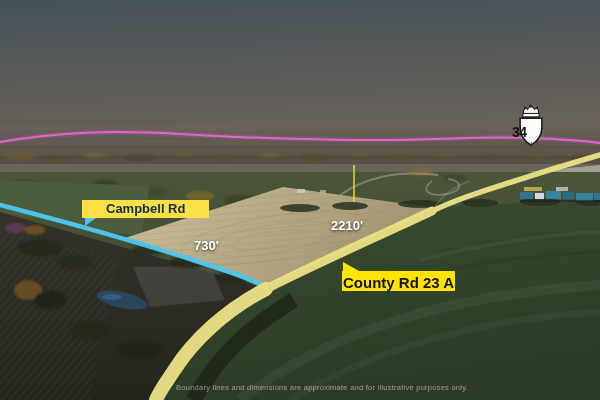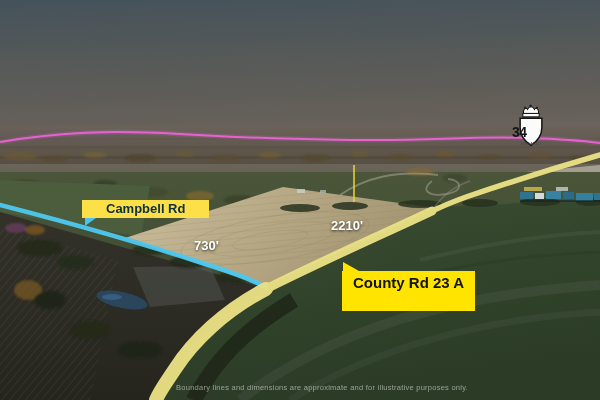--- a/index.html
+++ b/index.html
@@ -7,22 +7,22 @@
            font-family:"Liberation Sans", sans-serif; }
   svg.scene { position:absolute; left:0; top:0; }
 
   .lbl { position:absolute; font-weight:bold; white-space:nowrap; }
 
   #campbell-label { left:82px; top:200px; height:18px; background:#fde047; color:#0c2f42;
                     font-size:13px; line-height:18px; padding:0 24px; }
   #campbell-tail  { position:absolute; left:3px; top:100%; width:0; height:0;
                     border-top:8px solid #4ac4ec; border-right:11px solid transparent; }
 
-  #county-label { left:342px; top:271px; height:40px; background:#ffe400; color:#131313;
-                  font-size:15px; line-height:24px; padding:0 11px; }
+  #county-label { left:342px; top:271px; height:20px; background:#ffe400; color:#131313;
+                  font-size:15px; line-height:24px; padding:0 1px; }
   #county-tail  { position:absolute; left:1px; bottom:100%; width:0; height:0;
                   border-bottom:9px solid #ffe400; border-right:16px solid transparent; }
 
   #acreage-pill { left:326px; top:146px; width:62px; height:18px; box-sizing:border-box;
                   border:2px solid #f0d435; border-radius:11px; background:rgba(30,32,18,.55);
                   color:#f0d435; font-size:10px; display:flex; align-items:center;
                   justify-content:center; letter-spacing:.2px; }
 
   .dim { color:#ffffff; font-size:13px; text-shadow:0 1px 3px rgba(0,0,0,.75); }
   #dim-west { left:182px; top:238px;margin-left:12px; }

